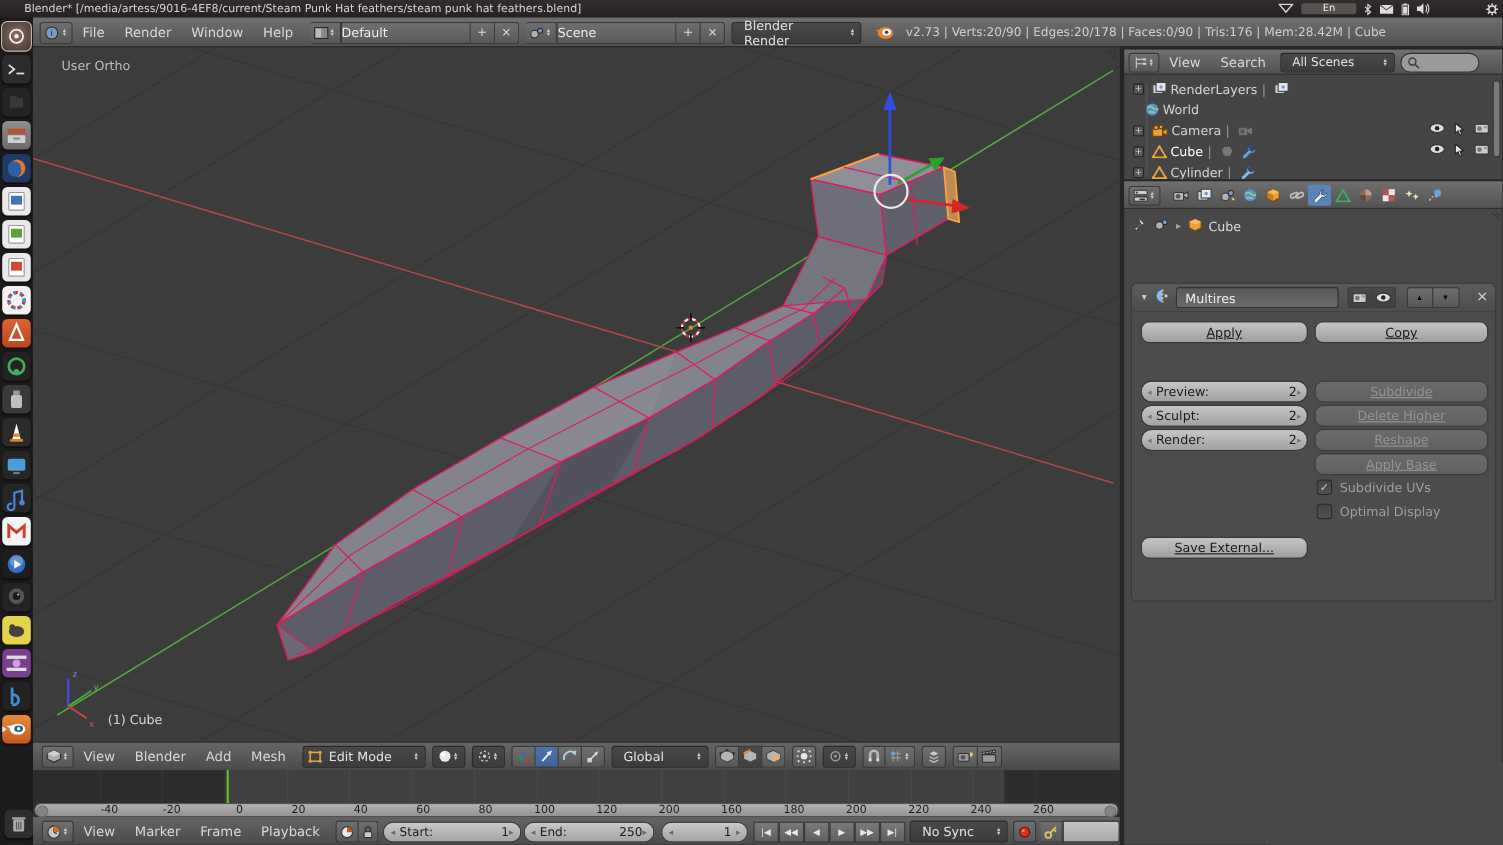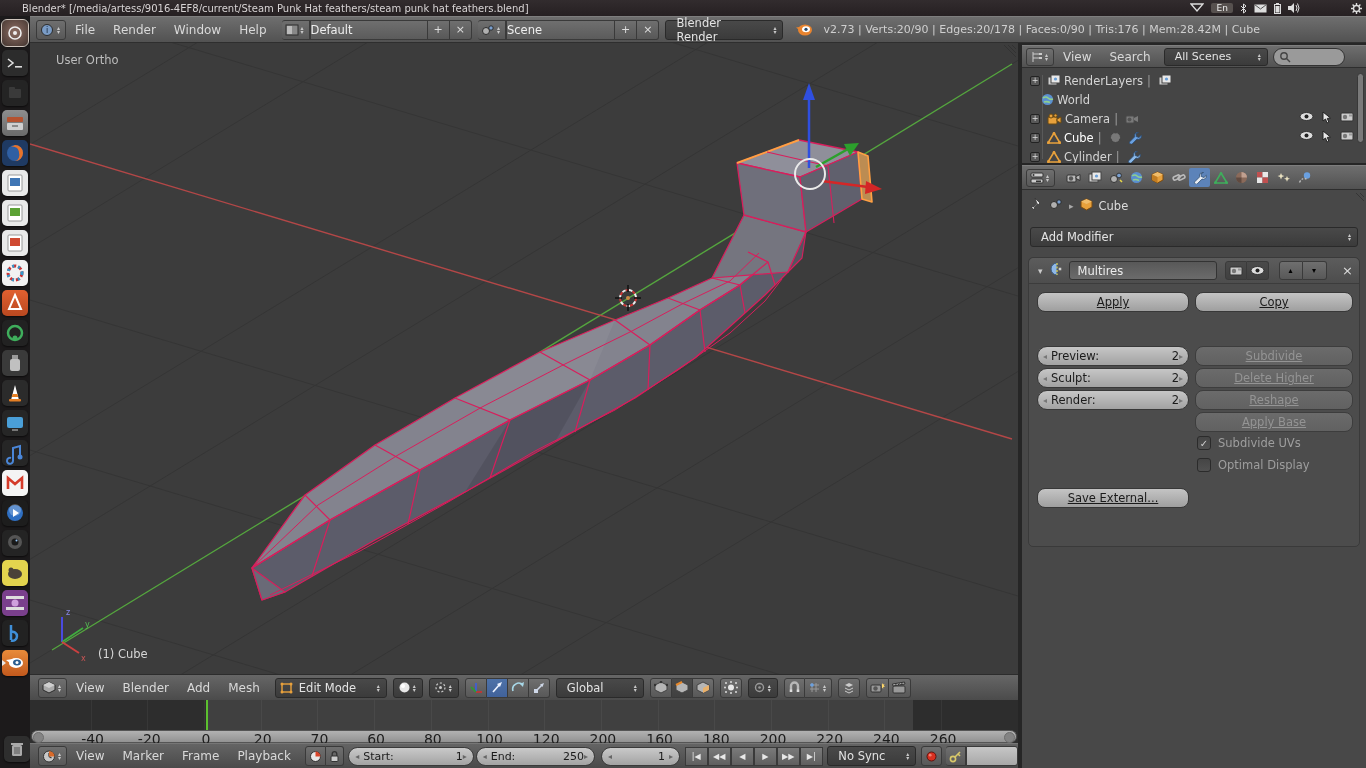--- a/index.html
+++ b/index.html
@@ -7,21 +7,21 @@
     font-family:"DejaVu Sans", sans-serif; }
   #screen { position:relative; width:1366px; height:768px; background:#2b2b2b; }
 
   
   #topbar { position:absolute; left:0; top:0; width:1366px; height:16px;
     background:linear-gradient(#322c2e,#262022); color:#d8d4d5; font-size:10px;
     display:flex; align-items:center; }
   #topbar .title { margin-left:22px; letter-spacing:0; white-space:nowrap; }
   #tray { position:absolute; right:4px; top:0; height:16px; display:flex; align-items:center; gap:7px; }
   #tray .tico { display:inline-flex; align-items:center; }
-  #kbd-ind { background:#57514f; border-radius:2px; padding:0 5px; font-size:9px; color:#eee; }
+  #kbd-ind { background:#57514f; border-radius:2px; padding:0 19px; font-size:9px; color:#eee; }
   #clock { font-size:10px; color:#eee;margin-top:43px; }
 
   
   #launcher { position:absolute; left:0; top:16px; width:30px; height:752px; background:#1c1a1b; }
   .tile { position:relative; width:26px; height:26px; margin:4px 0 0 2px; border-radius:5px;
     background:#333; overflow:hidden; box-shadow:0 1px 2px rgba(0,0,0,.6); }
   .tile svg { position:absolute; left:0; top:0; }
   .tile.hl { outline:1px solid #cfc5bd; }
   .runind { position:absolute; left:0; width:0; height:0; border-top:3px solid transparent;
     border-bottom:3px solid transparent; border-left:4px solid #e8e8e8; }
@@ -72,21 +72,21 @@
     display:flex; align-items:center; }
 
   
   #timeline { position:absolute; left:0; top:684px; width:988px; height:68px; background:#2f2f2f; }
   #tl-frames { position:absolute; left:0; top:0; width:988px; height:30px; background:#2d2d2d; overflow:hidden; }
   #tl-range { position:absolute; left:176px; top:0; width:707px; height:30px; background:#404040; }
   #tl-playhead { position:absolute; top:0; width:2px; height:30px; background:#5cc02f; }
   .tgrid { position:absolute; top:0; width:1px; height:30px; background:rgba(255,255,255,0.05); }
   #tl-ruler { position:absolute; left:1px; top:30px; width:986px; height:13px;
     background:linear-gradient(#b2b2b2,#929292); border:1px solid #555; border-radius:7px; }
-  #tl-ruler .tick { position:absolute; top:0; width:30px; text-align:center; font-size:14px; color:#1c1c1c; }
+  #tl-ruler .tick { position:absolute; top:0; width:30px; text-align:right; font-size:10px; color:#1c1c1c; }
   #tl-ruler:before, #tl-ruler:after { content:""; position:absolute; top:1px; width:9px; height:9px;
     border-radius:50%; background:#848484; border:1px solid #6e6e6e; }
   #tl-ruler:before { left:1px; } #tl-ruler:after { right:1px; }
   #tl-header { position:absolute; left:0; top:43px; width:988px; height:25px;
     background:linear-gradient(#646464,#4a4a4a); border-top:1px solid #767676; display:flex; align-items:center; }
   .pbtn { width:23px; height:19px; display:inline-flex; align-items:center; justify-content:center;
     background:linear-gradient(#7a7a7a,#5f5f5f); border:1px solid #3a3a3a; font-size:8px; color:#e8e8e8; }
   .pill { height:19px; display:inline-flex; align-items:center; background:linear-gradient(#c9c9c9,#a3a3a3);
     border:1px solid #3a3a3a; border-radius:10px; color:#1b1b1b; font-size:11px; padding:0 6px; }
   .pill .mini { font-size:8px; color:#666; }
@@ -747,21 +747,21 @@
           <div class="tgrid" style="left: 741px;"></div>
           <div class="tgrid" style="left: 797.7px;"></div>
           <div class="tgrid" style="left: 854.4px;"></div>
           <div class="tgrid" style="left: 911.1px;"></div>
         </div>
       <div id="tl-ruler">
           <span class="tick" style="left: 45.6px;">-40</span>
           <span class="tick" style="left: 102.3px;">-20</span>
           <span class="tick" style="left: 159px;">0</span>
           <span class="tick" style="left: 215.7px;">20</span>
-          <span class="tick" style="left: 272.4px;">70</span>
+          <span class="tick" style="left: 272.4px;">40</span>
           <span class="tick" style="left: 329.1px;">60</span>
           <span class="tick" style="left: 385.8px;">80</span>
           <span class="tick" style="left: 442.5px;">100</span>
           <span class="tick" style="left: 499.2px;">120</span>
           <span class="tick" style="left: 555.9px;">200</span>
           <span class="tick" style="left: 612.6px;">160</span>
           <span class="tick" style="left: 669.3px;">180</span>
           <span class="tick" style="left: 726px;">200</span>
           <span class="tick" style="left: 782.7px;">220</span>
           <span class="tick" style="left: 839.4px;">240</span>
@@ -1142,27 +1142,20 @@
               <circle cx="10" cy="4" r="2.2" fill="#7aa0d0" stroke="#2c2c2c"></circle>
             </svg></span>
         <span style="font-size:9px; color:#aaa">▸</span>
         <span><svg width="13" height="13" viewBox="0 0 13 13">
               <path d="M6.5 1 L12 3.5 L12 9 L6.5 12 L1 9 L1 3.5 Z" fill="#e8a13c" stroke="#7a4a10"></path>
               <path d="M6.5 1 L12 3.5 L6.5 6 L1 3.5 Z" fill="#f0bc6a"></path>
             </svg></span>
         <span>Cube</span>
       </div>
 
-      <span id="add-modifier" class="dd">
-        <span class="lbl" style="flex:1">Add Modifier</span>
-        <span class="updn">
-            <span>▴</span>
-            <span>▾</span>
-          </span>
-      </span>
 
       <div class="modbox">
         <div class="modhdr">
           <span class="tri">▾</span>
           <span><svg width="15" height="14" viewBox="0 0 15 14">
                 <path d="M7 1 A6 6 0 0 0 7 13 Z" fill="#8fb8e8" stroke="#3a5a80"></path>
                 <line x1="7" y1="1" x2="7" y2="13" stroke="#e8d84a" stroke-width="1.2" stroke-dasharray="2 1.5"></line>
                 <circle cx="10" cy="7" r="2" fill="#cfcfcf" stroke="#555"></circle>
               </svg></span>
           <span class="namefield">Multires</span>

